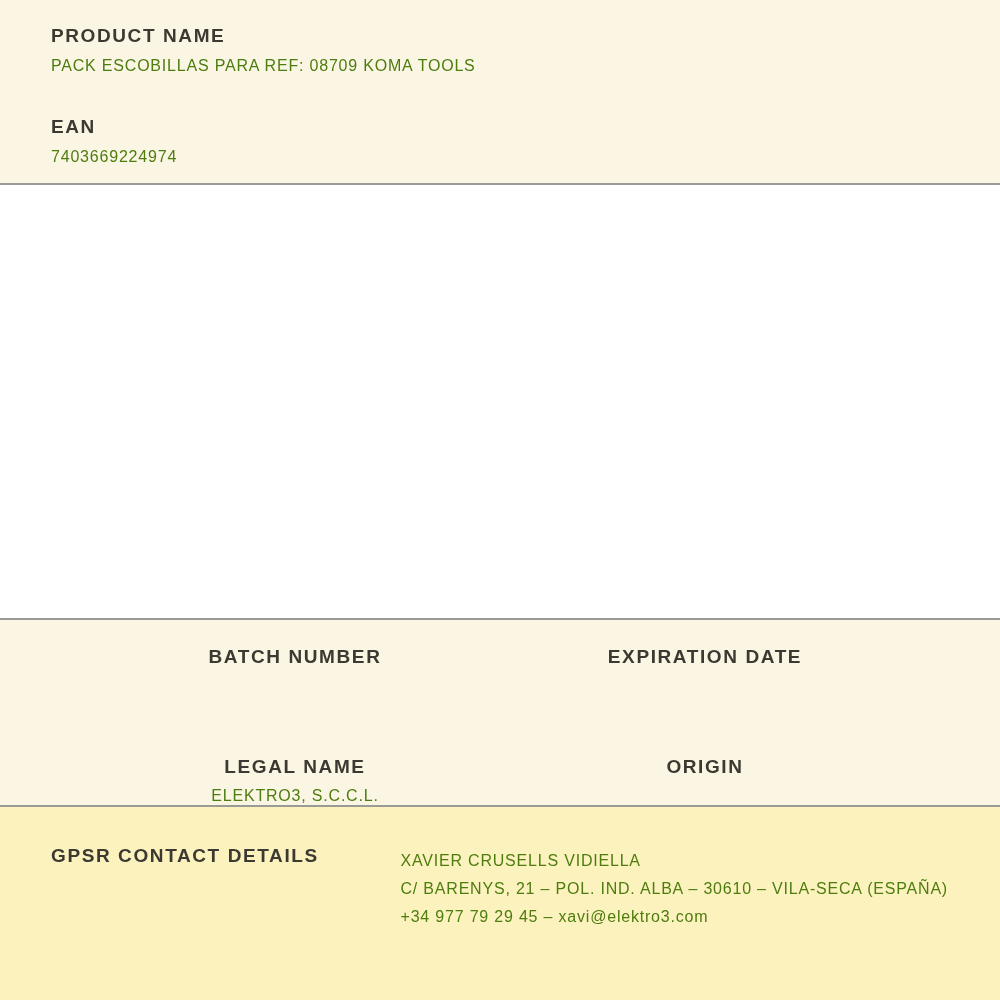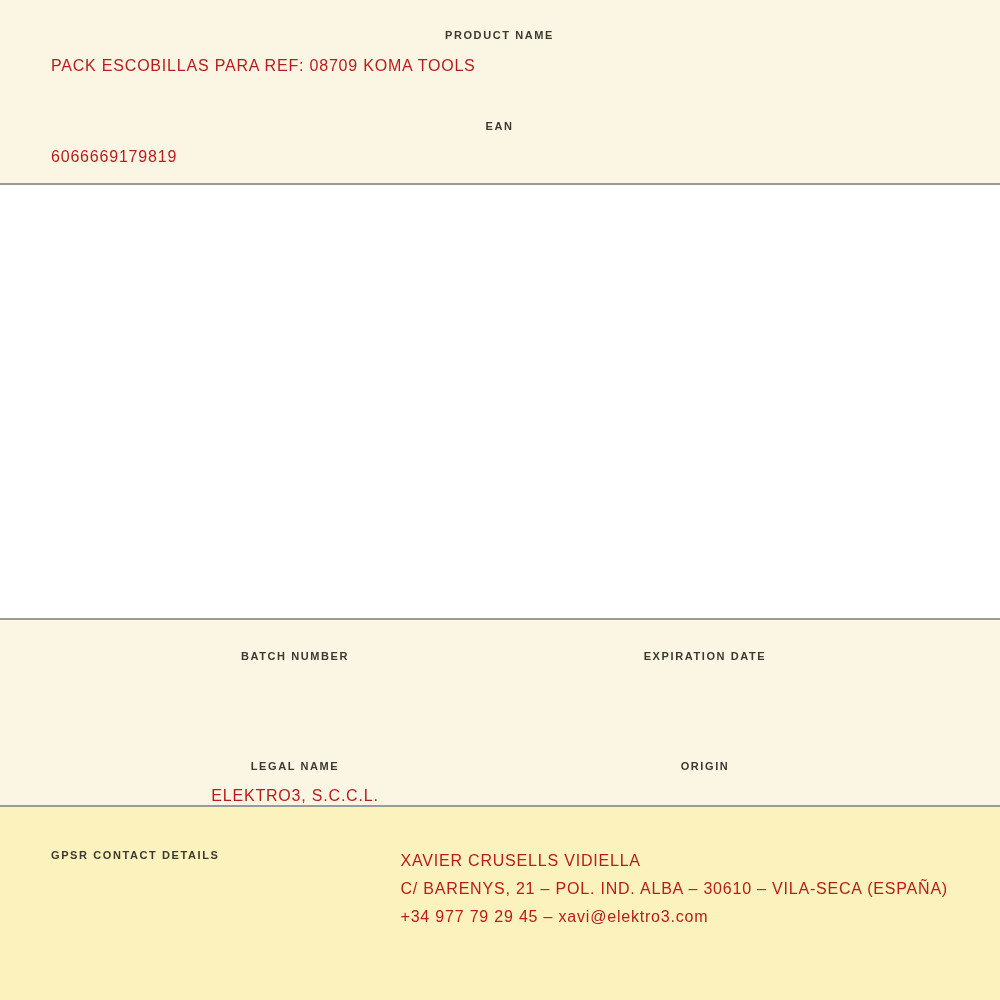--- a/index.html
+++ b/index.html
@@ -13,32 +13,31 @@
   .page {
     width: 1000px;
     height: 1000px;
     display: flex;
     flex-direction: column;
   }
 
   
   .label {
     font-weight: bold;
-    font-size: 11px;
+    font-size: 19px;
     line-height: 17px;
     letter-spacing: 1.6px;
     color: #3b3931;
-    text-align: center;
   }
   .value {
     font-weight: normal;
     font-size: 16px;
     line-height: 18px;
     letter-spacing: 0.8px;
-    color: #b91c1c;
+    color: #4d7c0f;
   }
 
   
   .section-top {
     height: 185px;
     background: #fbf6e3;
     border-bottom: 2px solid #9b9b95;
     padding: 27px 52px 0 51px;
   }
   .section-top .field { margin-bottom: 43px; }
@@ -88,21 +87,21 @@
 
 <div class="page">
 
   <div class="section-top">
     <div class="field">
       <div class="label">PRODUCT NAME</div>
       <div class="value">PACK ESCOBILLAS PARA REF: 08709 KOMA TOOLS</div>
     </div>
     <div class="field">
       <div class="label">EAN</div>
-      <div class="value">6066669179819</div>
+      <div class="value">7403669224974</div>
     </div>
   </div>
 
   <div class="section-image"></div>
 
   <div class="section-details">
     <div class="details-grid">
 
       <div class="detail-cell row-1-cell" style="margin-bottom:43px;">
         <div class="label">BATCH NUMBER</div>

